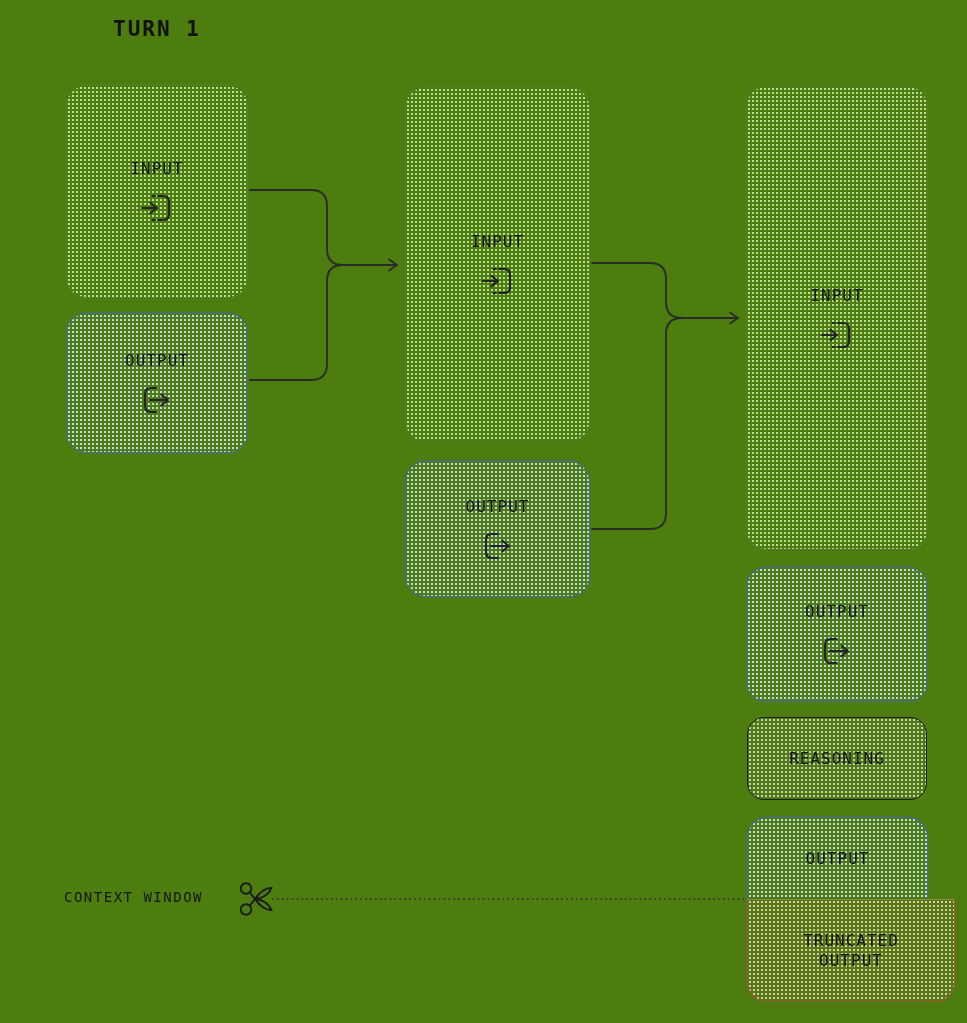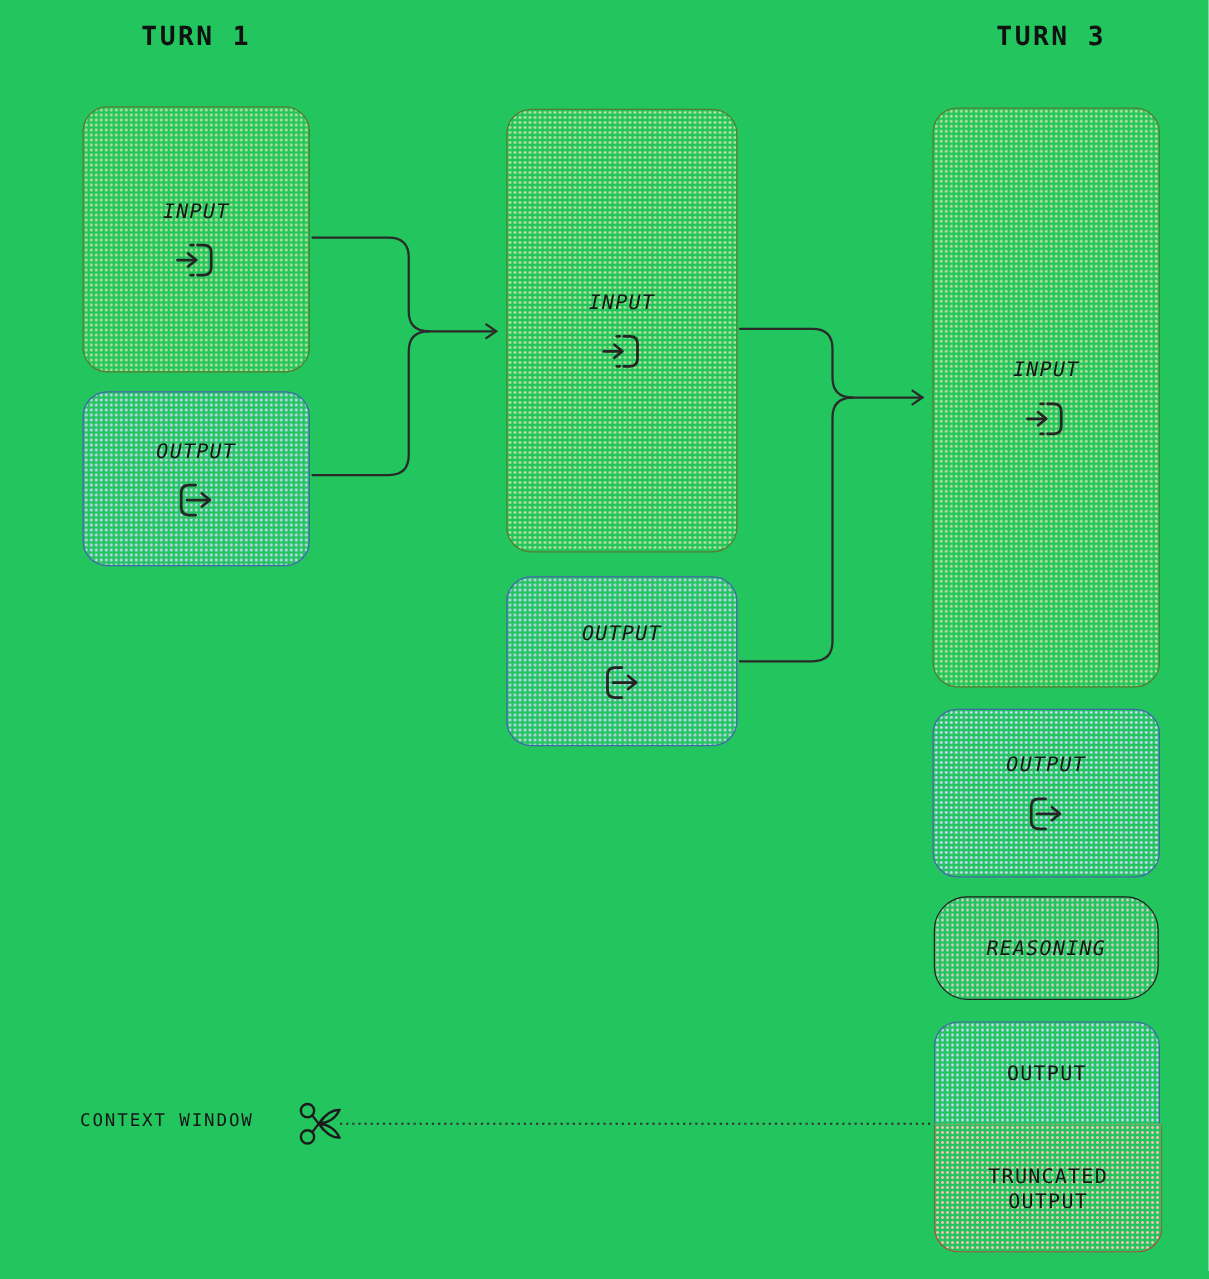--- a/index.html
+++ b/index.html
@@ -4,41 +4,41 @@
 <style>
   :root{
     --green-border:#567d2f; --green-dot:#b9e096;
     --blue-border:#4466ab;  --blue-dot:#c3d6f3;
     --black-border:#1f1f1f; --gray-dot:#cfccc5;
     --red-border:#a5543f;   --red-dot:#f0c0b5;
     --line:#2a2a2a;         --text:#161616;
   }
   html,body{margin:0;padding:0;background:#ffffff;}
   .canvas{
-    position:relative;width:967px;height:1023px;background:#22c55e;
+    position:relative;width:967px;height:1023px;background:#4d7c0f;
     font-family:"DejaVu Sans Mono","Liberation Mono",monospace;overflow:hidden;
   }
   .overlay{position:absolute;left:0;top:0;width:967px;height:1023px;}
   .turn-title{
     position:absolute;width:190px;text-align:center;
     font-size:21px;font-weight:bold;letter-spacing:2px;color:#111;
   }
   .box{
     position:absolute;border:1.5px solid;border-radius:20px;
     display:flex;flex-direction:column;align-items:center;justify-content:center;
-    gap:13px;box-sizing:border-box;font-style:italic;
+    gap:13px;box-sizing:border-box;
   }
   .lbl{font-size:16px;letter-spacing:1px;color:var(--text);text-align:center;line-height:20px;}
   .green{border-color:var(--green-border);
     background-image:radial-gradient(var(--green-dot) 1px,transparent 1.25px);
     background-size:4px 4px;}
   .blue{border-color:var(--blue-border);
     background-image:radial-gradient(var(--blue-dot) 1px,transparent 1.25px);
     background-size:4px 4px;}
-  .grayd{border-color:var(--black-border);border-radius:27px;
+  .grayd{border-color:var(--black-border);border-radius:17px;
     background-image:radial-gradient(var(--gray-dot) 1px,transparent 1.25px);
     background-size:4px 4px;}
   .split-box{position:absolute;box-sizing:border-box;}
   .split-top{
     box-sizing:border-box;border:1.5px solid var(--blue-border);border-bottom:none;
     border-radius:20px 20px 0 0;
     background-image:radial-gradient(var(--blue-dot) 1px,transparent 1.25px);
     background-size:4px 4px;
     display:flex;align-items:center;justify-content:center;
   }
@@ -79,21 +79,20 @@
       <circle cx="246" cy="888.5" r="5.3"></circle>
       <circle cx="246" cy="909.5" r="5.3"></circle>
       <path d="M 249.8 892.3 L 258.5 903.5"></path>
       <path d="M 249.8 905.7 L 258.5 894.5"></path>
       <path d="M 255.5 898.8 C 260 891.5 266.5 887.5 271.5 888 C 268.5 895 261.5 898.8 255.5 898.8 Z"></path>
       <path d="M 255.5 899.2 C 260 906.5 266.5 910.5 271.5 910 C 268.5 903 261.5 899.2 255.5 899.2 Z"></path>
     </g>
   </svg>
 
   <div class="turn-title" style="left:62px;top:17px">TURN 1</div>
-  <div class="turn-title" style="left:746px;top:17px">TURN 3</div>
 
   <div class="box green" style="left:66px;top:85px;width:182px;height:213px">
     <span class="lbl">INPUT</span>
     <svg class="icon" width="34" height="32" viewBox="0 0 34 32" fill="none" stroke="#242424" stroke-width="2.2" stroke-linecap="round" stroke-linejoin="round">
       <path d="M12.5 4 h2.2"></path>
         <path d="M12.5 28 h2.2"></path>
       <path d="M18 4 H23 Q29 4 29 10 V22 Q29 28 23 28 H18"></path>
       <path d="M2 16 H15"></path>
         <path d="M10.5 10.8 L17 16 L10.5 21.2"></path>
     </svg>
@@ -149,21 +148,21 @@
   </div>
 
   <div class="box grayd" style="left:747px;top:717px;width:180px;height:83px">
     <span class="lbl">REASONING</span>
   </div>
 
   <div class="split-box" style="left:747px;top:817px;width:181px;height:185px">
     <div class="split-top" style="width:181px;height:82px">
       <span class="lbl">OUTPUT</span>
     </div>
-    <div class="split-bottom" style="width:183px;height:103px">
+    <div class="split-bottom" style="width:208px;height:103px">
       <span class="lbl">TRUNCATED</span>
       <span class="lbl">OUTPUT</span>
     </div>
   </div>
 
   <div class="ctx-label">CONTEXT WINDOW</div>
 
 </div>
 
 </body></html>

